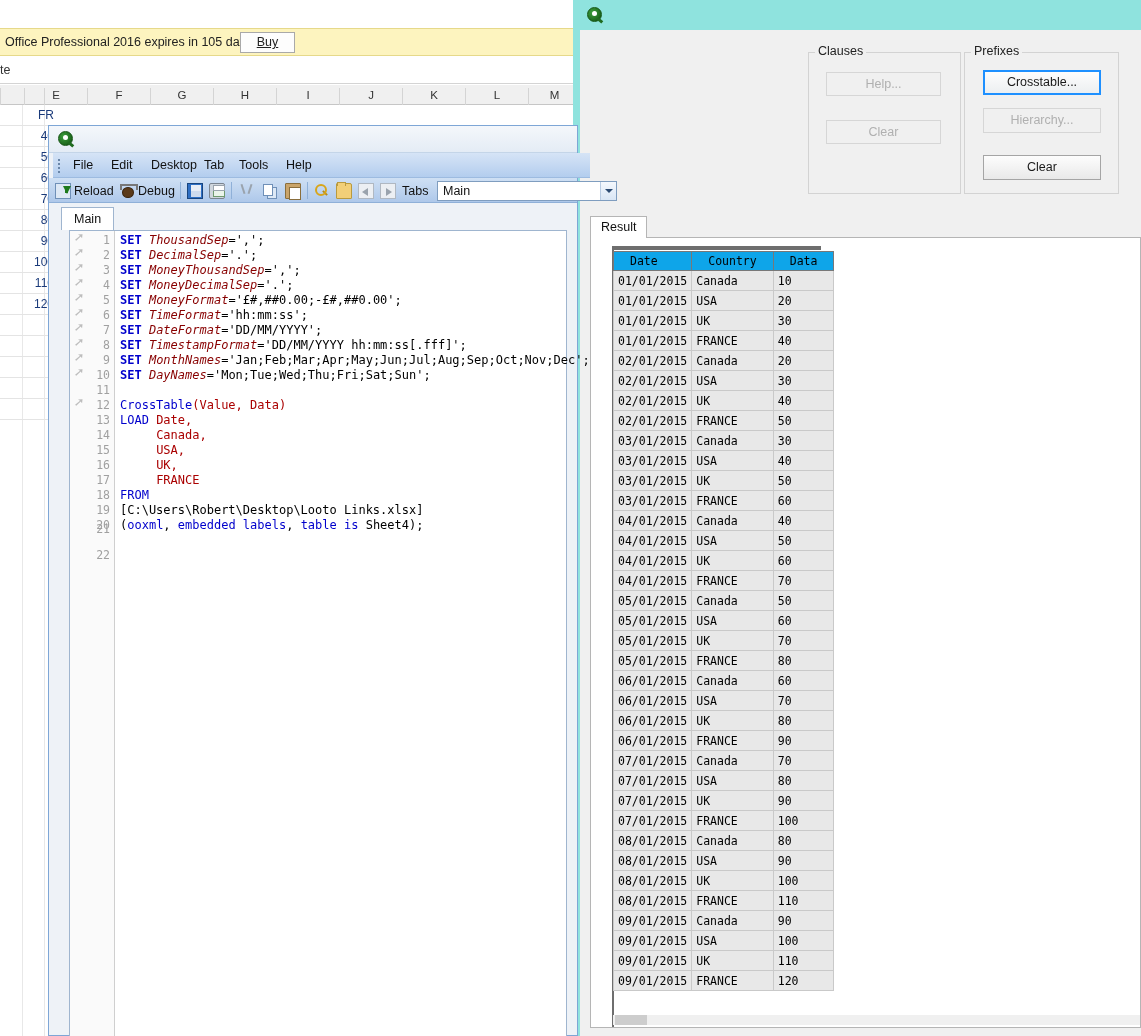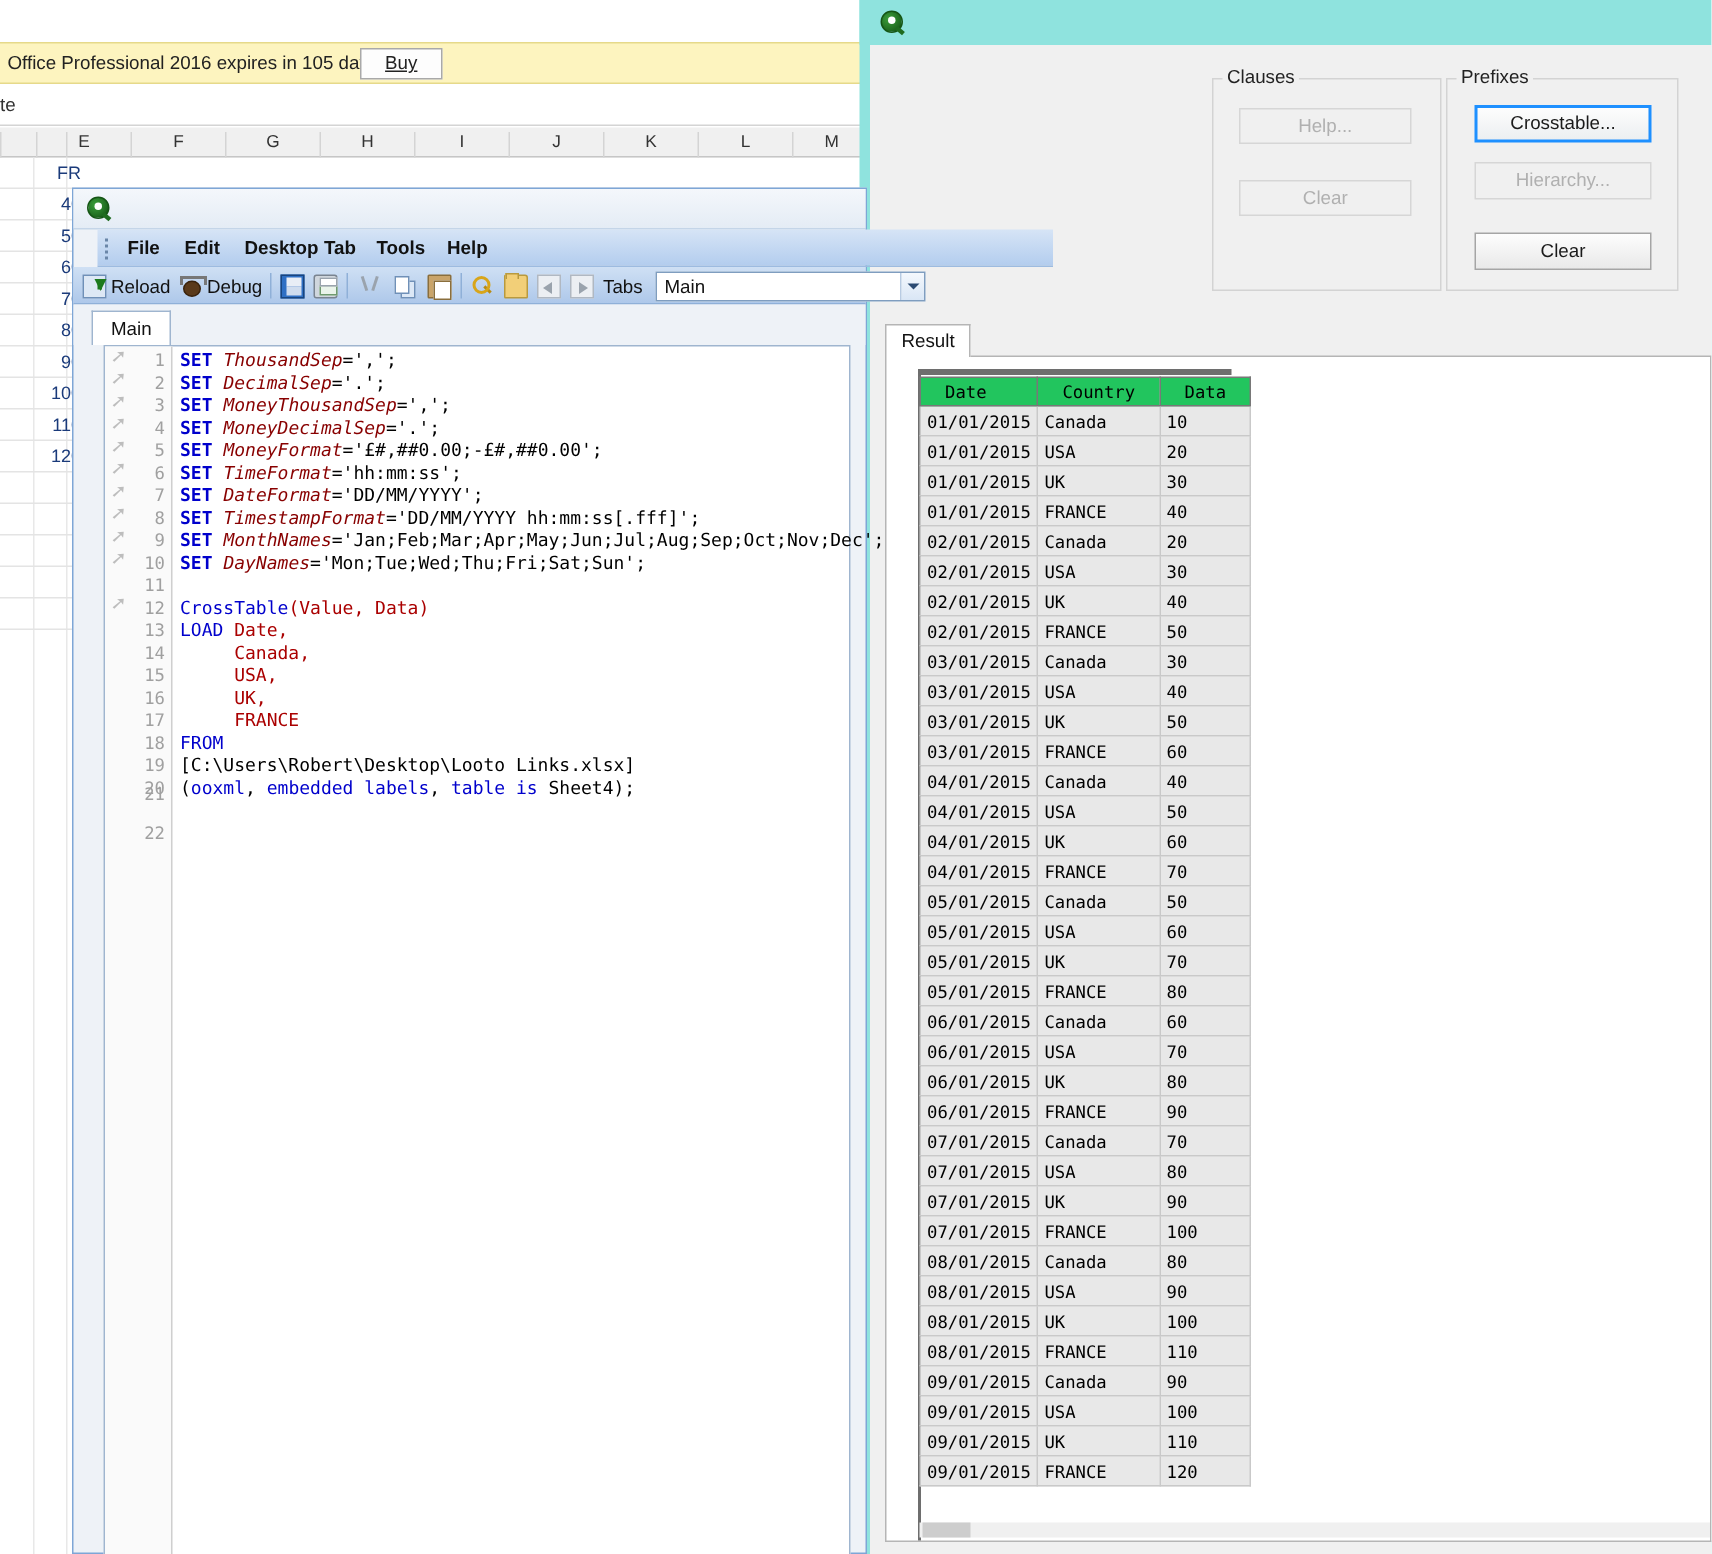--- a/index.html
+++ b/index.html
@@ -148,21 +148,21 @@
   .result-body {
     position: absolute; left: 10px; top: 208px; width: 551px; height: 790px;
     background: #ffffff; border: 1px solid #b5b5b5; border-top: none;
     overflow: hidden;
   }
   table.resulttbl {
     border-collapse: collapse; font-family: "DejaVu Sans Mono", "Liberation Mono", monospace;
     font-size: 11.5px; position: absolute; left: 22px; top: 13px;
   }
   table.resulttbl th {
-    background: #22c55e; color: #000; font-weight: normal; text-align: left;
+    background: #0ea5e9; color: #000; font-weight: normal; text-align: left;
     border: 1px solid #787878; padding: 2px 16px; height: 19px;
   }
   table.resulttbl td {
     background: #e8e8e8; color: #000; text-align: left;
     border: 1px solid #c9c9c9; padding: 2px 4px; height: 20px;
   }
   table.resulttbl td.c-date { width: 77px; }
   table.resulttbl td.c-country { width: 68px; }
   table.resulttbl td.c-data { width: 51px; }
   table.resulttbl th.h-date { width: 77px; }
@@ -185,24 +185,23 @@
   #scripted {
     position: absolute; left: 48px; top: 125px; width: 530px; height: 911px;
     background: #eef2f7; border: 1px solid #7ea6d6;
   }
   .se-titlebar {
     position: absolute; left: 0; top: 0; width: 528px; height: 27px;
     background: linear-gradient(#f4f7fb, #e4ecf5);
     border-bottom: 1px solid #c4d5e8;
   }
   .se-menubar {
-    position: absolute; left: 16px; top: 27px; width: 637px; height: 25px;
+    position: absolute; left: 4px; top: 27px; width: 537px; height: 25px;
     background: linear-gradient(#d6e4f6, #b3cdee);
     border-bottom: 1px solid #9dbbe0;
-    font-weight: bold;
   }
   .menu-grip {
     position: absolute; left: 5px; top: 6px; width: 3px; height: 13px;
   }
   .menu-grip i {
     display: block; width: 2px; height: 2px; background: #6a86a8; margin-bottom: 2px;
   }
   .menu-item {
     position: absolute; top: 4px; font-size: 12.5px; color: #111;
     padding: 1px 5px; cursor: pointer; white-space: nowrap;

